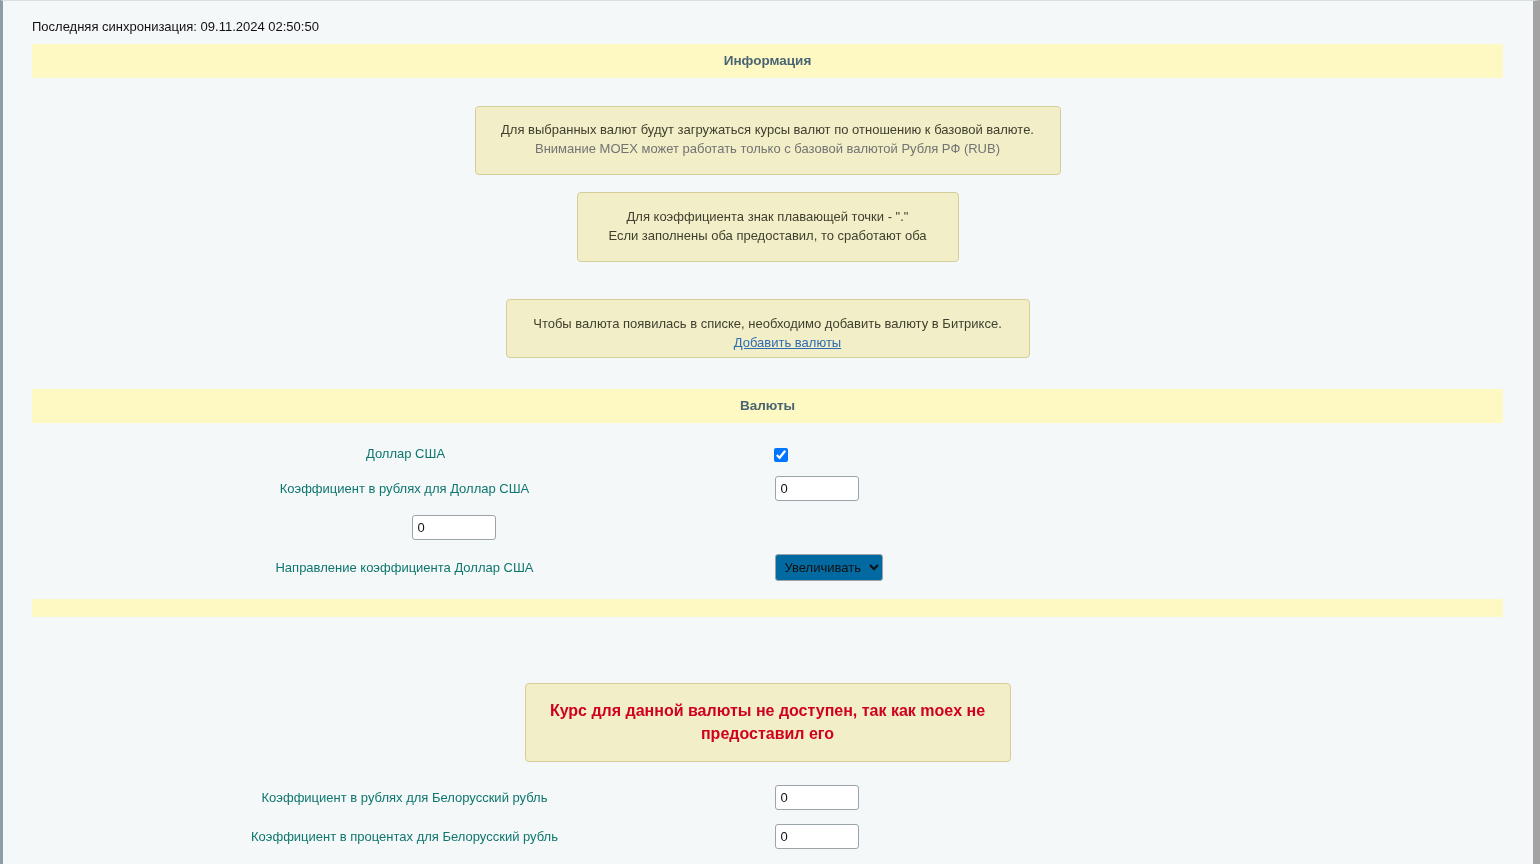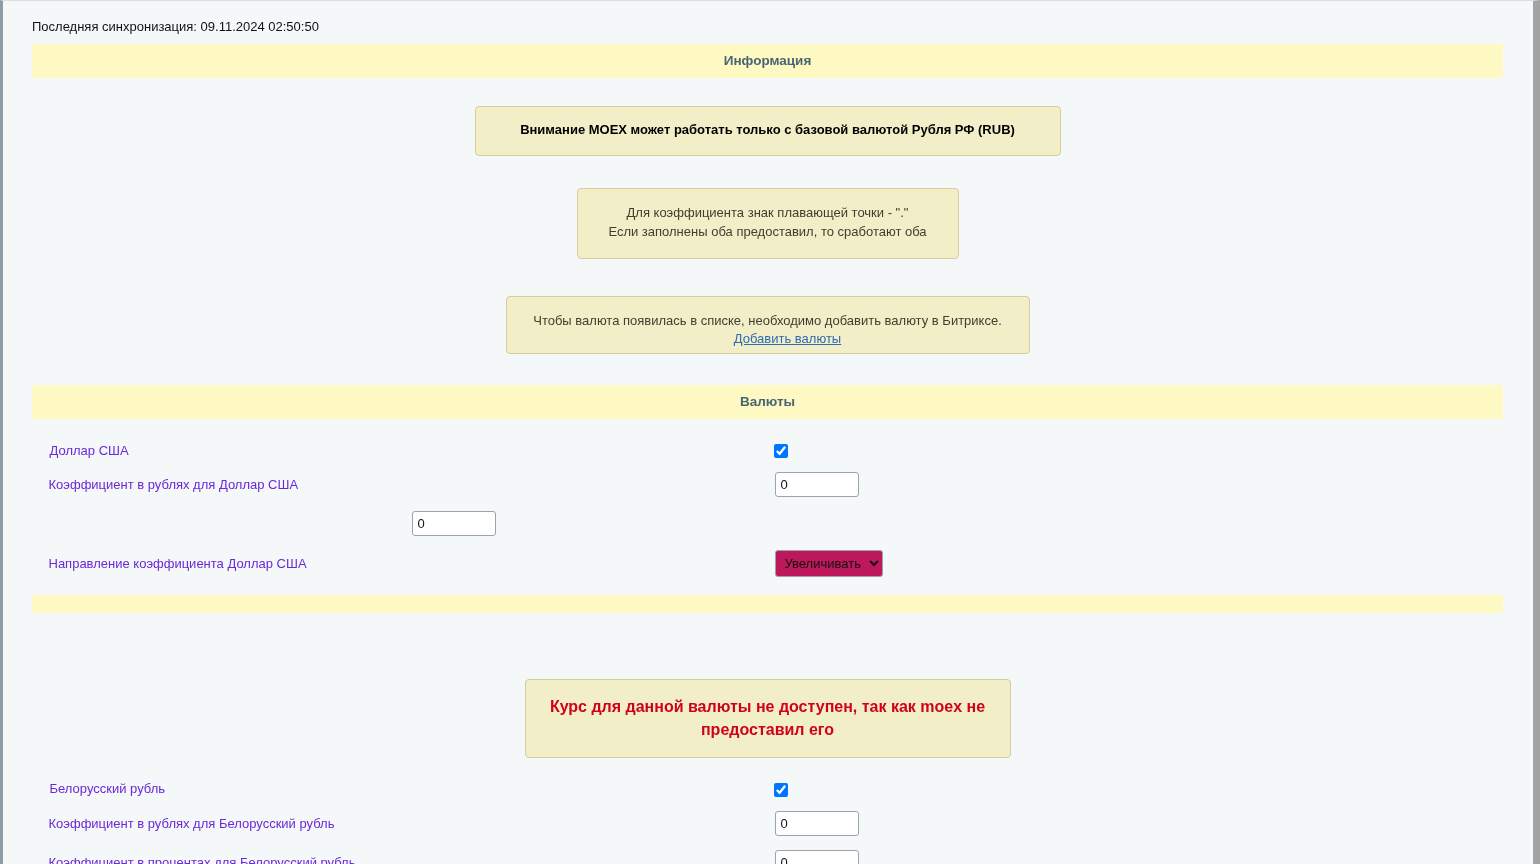--- a/index.html
+++ b/index.html
@@ -62,61 +62,61 @@
     line-height: 1.45;
     font-size: 13px;
   }
   .note.note-1 {
     width: 586px;
     padding: 14px 16px 15px 16px;
   }
   .note.note-2 {
     width: 382px;
     padding: 15px 16px 16px 16px;
-    margin-top: 32px;
+    margin-top: 17px;
   }
   .note.note-3 {
     width: 524px;
     padding: 15px 16px 4px 16px;
     margin-top: 37px;
   }
   .note.note-warn {
     width: 486px;
     padding: 15px 16px 16px 16px;
     margin-top: 38px;
     color: #d0021b;
     font-weight: bold;
     font-size: 16px;
   }
   .note b {
-    font-weight: bold;
-    color: #000000;
+    font-weight: normal;
+    color: #737373;
   }
   .note a {
     color: #2e6bb2;
     text-decoration: underline;
     margin-left: 40px;
   }
   .block-gap-1 { height: 31px; }
   .field-list {
     padding-top: 23px;
   }
   .field-row {
     display: flex;
     align-items: center;
     justify-content: center;
     margin-bottom: 14px;
   }
   .field-row:last-child { margin-bottom: 0; }
   .field-label {
     width: 712px;
-    text-align: left;
+    text-align: center;
     padding-right: 14px;
     font-size: 13px;
-    color: #6d28d9;
+    color: #0f766e;
     white-space: nowrap;
   }
   .field-control {
     width: 712px;
     text-align: left;
   }
   input[type="checkbox"] {
     width: 14px;
     height: 14px;
     margin: 0;
@@ -132,21 +132,21 @@
     font-family: "Liberation Sans", sans-serif;
     font-size: 13px;
     color: #111;
     outline: none;
   }
   select {
     box-sizing: border-box;
     padding: 4px 4px 4px 5px;
     border: 1px solid #9aa4a9;
     border-radius: 3px;
-    background: #be185d;
+    background: #0369a1;
     font-family: "Liberation Sans", sans-serif;
     font-size: 13px;
     color: #111;
   }
   .checkbox-row .field-label { padding-right: 12px; }
   .currency-block { padding-bottom: 4px; }
   .spacer-sm { height: 14px; }
 </style>
 </head>
 <body>
@@ -154,20 +154,21 @@
 <div class="page">
   <div class="inner">
 
     <div class="sync-line">Последняя синхронизация: 09.11.2024 02:50:50</div>
 
     <div class="section-header">Информация</div>
 
     <div class="notes">
 
       <div class="note note-1">
+        <div>Для выбранных валют будут загружаться курсы валют по отношению к базовой валюте.</div>
         <div><b>Внимание MOEX может работать только с базовой валютой Рубля РФ (RUB)</b></div>
       </div>
 
       <div class="note note-2">
         <div>Для коэффициента знак плавающей точки - "."</div>
         <div>Если заполнены оба предоставил, то сработают оба</div>
       </div>
 
       <div class="note note-3">
         <div>Чтобы валюта появилась в списке, необходимо добавить валюту в Битриксе.</div>
@@ -210,26 +211,20 @@
 
     <div class="spacer-sm"></div>
 
     <div class="section-header empty"></div>
 
     <div class="notes">
       <div class="note note-warn">Курс для данной валюты не доступен, так как moex не предоставил его</div>
     </div>
 
     <div class="field-list currency-block">
-      <div class="field-row checkbox-row">
-        <div class="field-label">Белорусский рубль</div>
-        <div class="field-control">
-          <input type="checkbox" checked="" style="">
-        </div>
-      </div>
       <div class="field-row">
         <div class="field-label">Коэффициент в рублях для Белорусский рубль</div>
         <div class="field-control">
           <input type="text" value="0" style="">
         </div>
       </div>
       <div class="field-row">
         <div class="field-label">Коэффициент в процентах для Белорусский рубль</div>
         <div class="field-control">
           <input type="text" value="0" style="">

